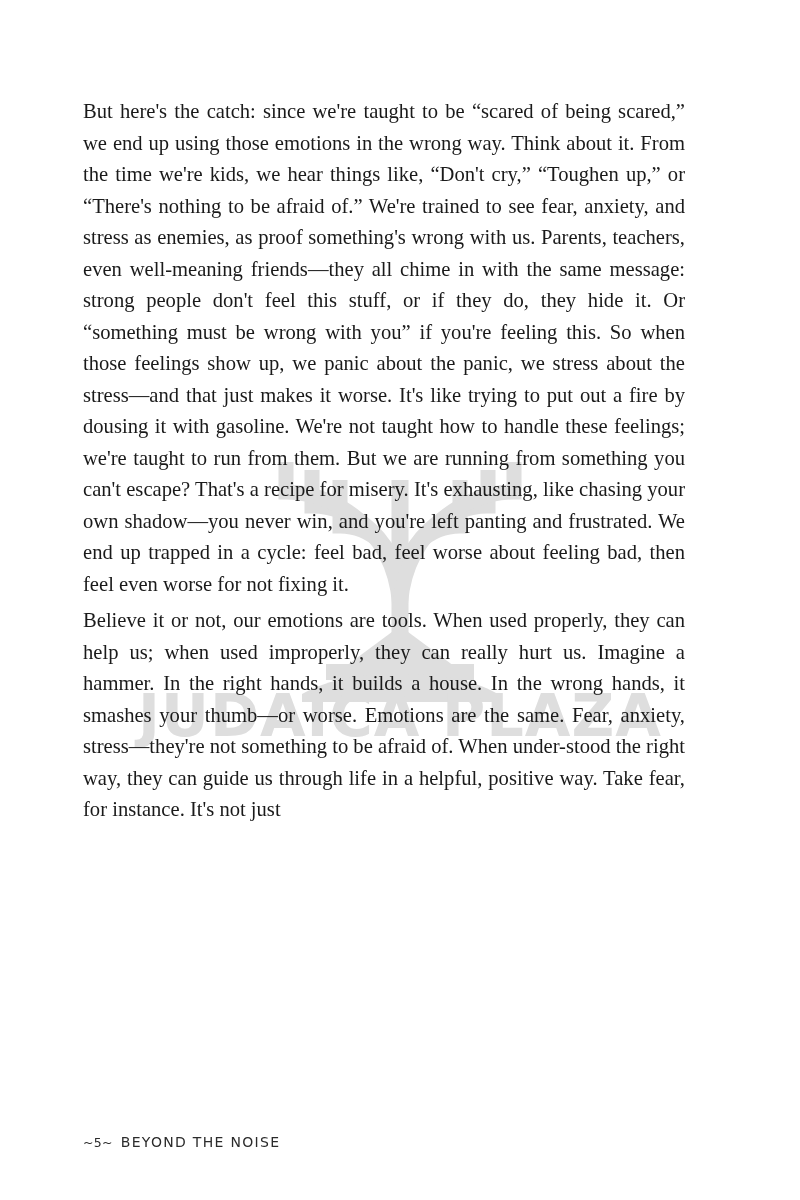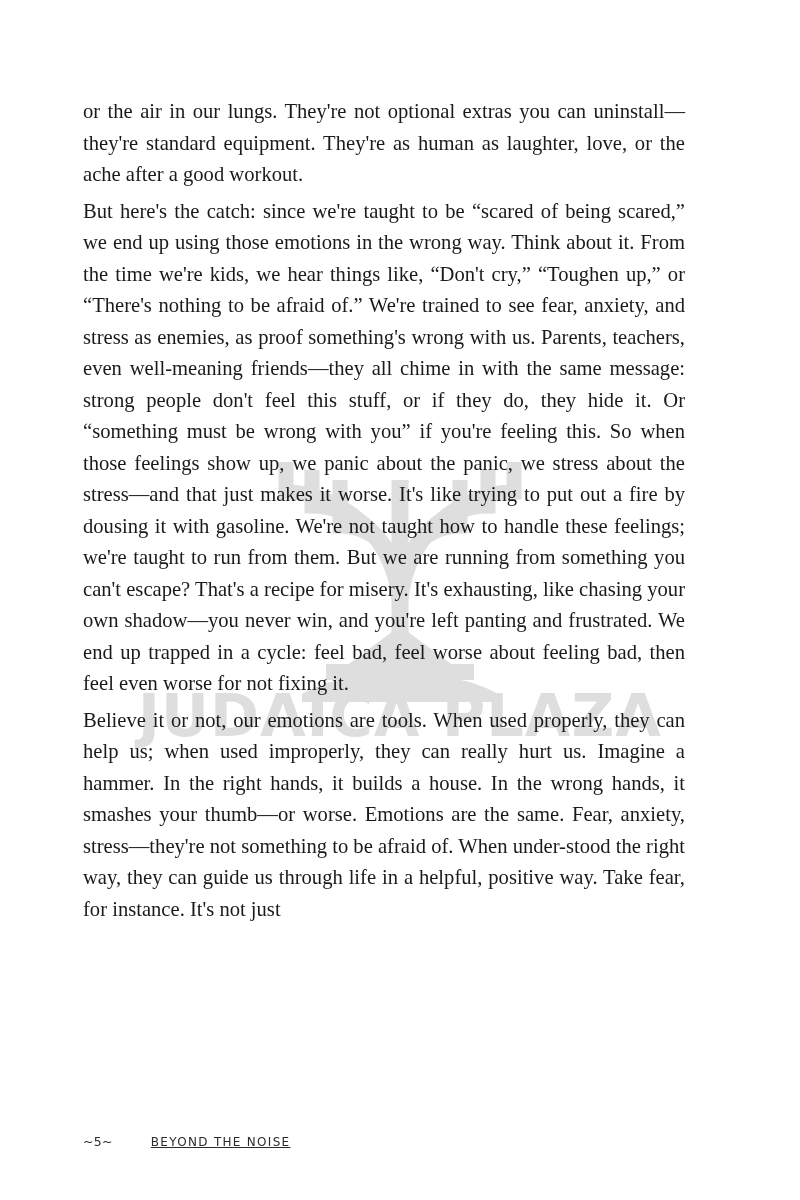--- a/index.html
+++ b/index.html
@@ -84,24 +84,23 @@
     display: flex;
     align-items: baseline;
     font-family: "DejaVu Sans", "Liberation Sans", sans-serif;
     color: #2b2b2b;
   }
   .folio {
     font-size: 12.5px;
     letter-spacing: 0.3px;
   }
   .running-head {
-    font-size: 12px;
+    font-size: 14px;
     letter-spacing: 1.3px;
-    margin-left: 38px;
-    text-decoration: underline;
+    margin-left: 8px;
   }
 </style>
 </head>
 <body>
 
 <div class="page">
 
   <div class="watermark">
     <svg class="wm-logo" viewBox="0 0 264 262">
       <g fill="none" stroke="#dedede" stroke-width="15" stroke-linecap="butt">
@@ -121,21 +120,20 @@
 
         <path d="M132 186 L186 226 L78 226 Z"></path>
         <rect x="58" y="224" width="148" height="16"></rect>
         <path d="M34 254 C62 238 96 234 132 234 C168 234 202 238 230 254 L230 262 L34 262 Z"></path>
       </g>
     </svg>
     <div class="wm-text">JUDAICA PLAZA</div>
   </div>
 
   <div class="content">
-    <p class="para">or the air in our lungs. They're not optional extras you can uninstall—they're standard equipment. They're as human as laughter, love, or the ache after a good workout.</p>
     <p class="para">But here's the catch: since we're taught to be “scared of being scared,” we end up using those emotions in the wrong way. Think about it. From the time we're kids, we hear things like, “Don't cry,” “Toughen up,” or “There's nothing to be afraid of.” We're trained to see fear, anxiety, and stress as enemies, as proof something's wrong with us. Parents, teachers, even well-meaning friends—they all chime in with the same message: strong people don't feel this stuff, or if they do, they hide it. Or “something must be wrong with you” if you're feeling this. So when those feelings show up, we panic about the panic, we stress about the stress—and that just makes it worse. It's like trying to put out a fire by dousing it with gasoline. We're not taught how to handle these feelings; we're taught to run from them. But we are running  from something you can't escape? That's a recipe for misery. It's exhausting, like chasing your own shadow—you never win, and you're left panting and frustrated. We end up trapped in a cycle: feel bad, feel worse about feeling bad, then feel even worse for not fixing it.</p>
     <p class="para">Believe it or not, our emotions are tools. When used properly, they can help us; when used improperly, they can really hurt us. Imagine a hammer. In the right hands, it builds a house. In the wrong hands, it smashes your thumb—or worse. Emotions are the same. Fear, anxiety, stress—they're not something to be afraid of. When under-stood the right way, they can guide us through life in a helpful, positive way. Take fear, for instance. It's not just</p>
   </div>
 
   <div class="footer">
     <span class="folio">~5~</span>
     <span class="running-head">BEYOND THE NOISE</span>
   </div>
 
 </div>

